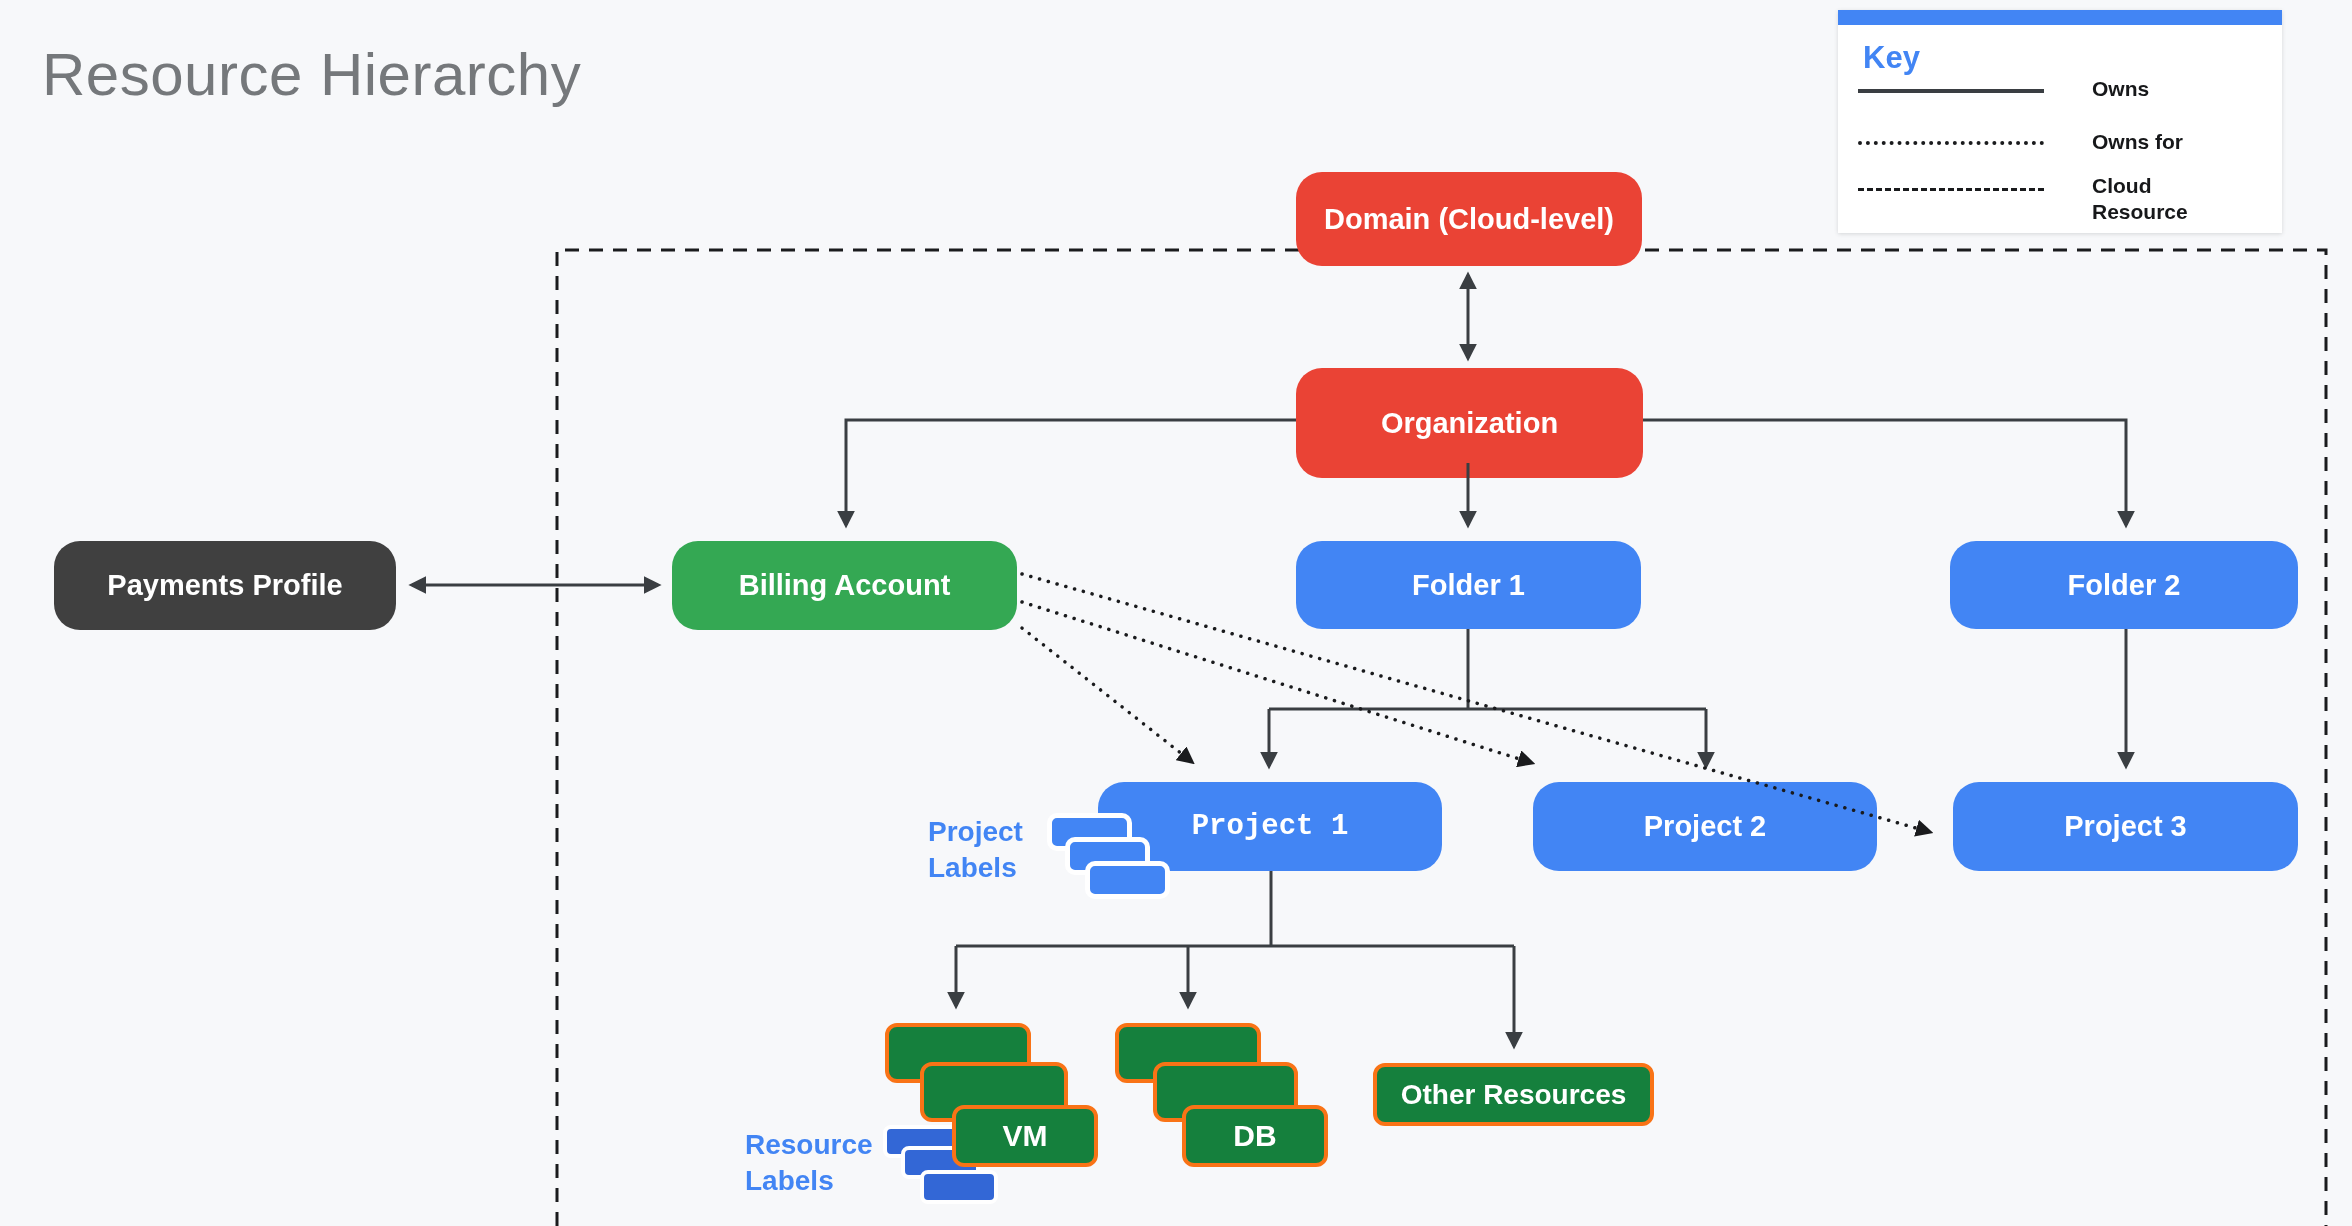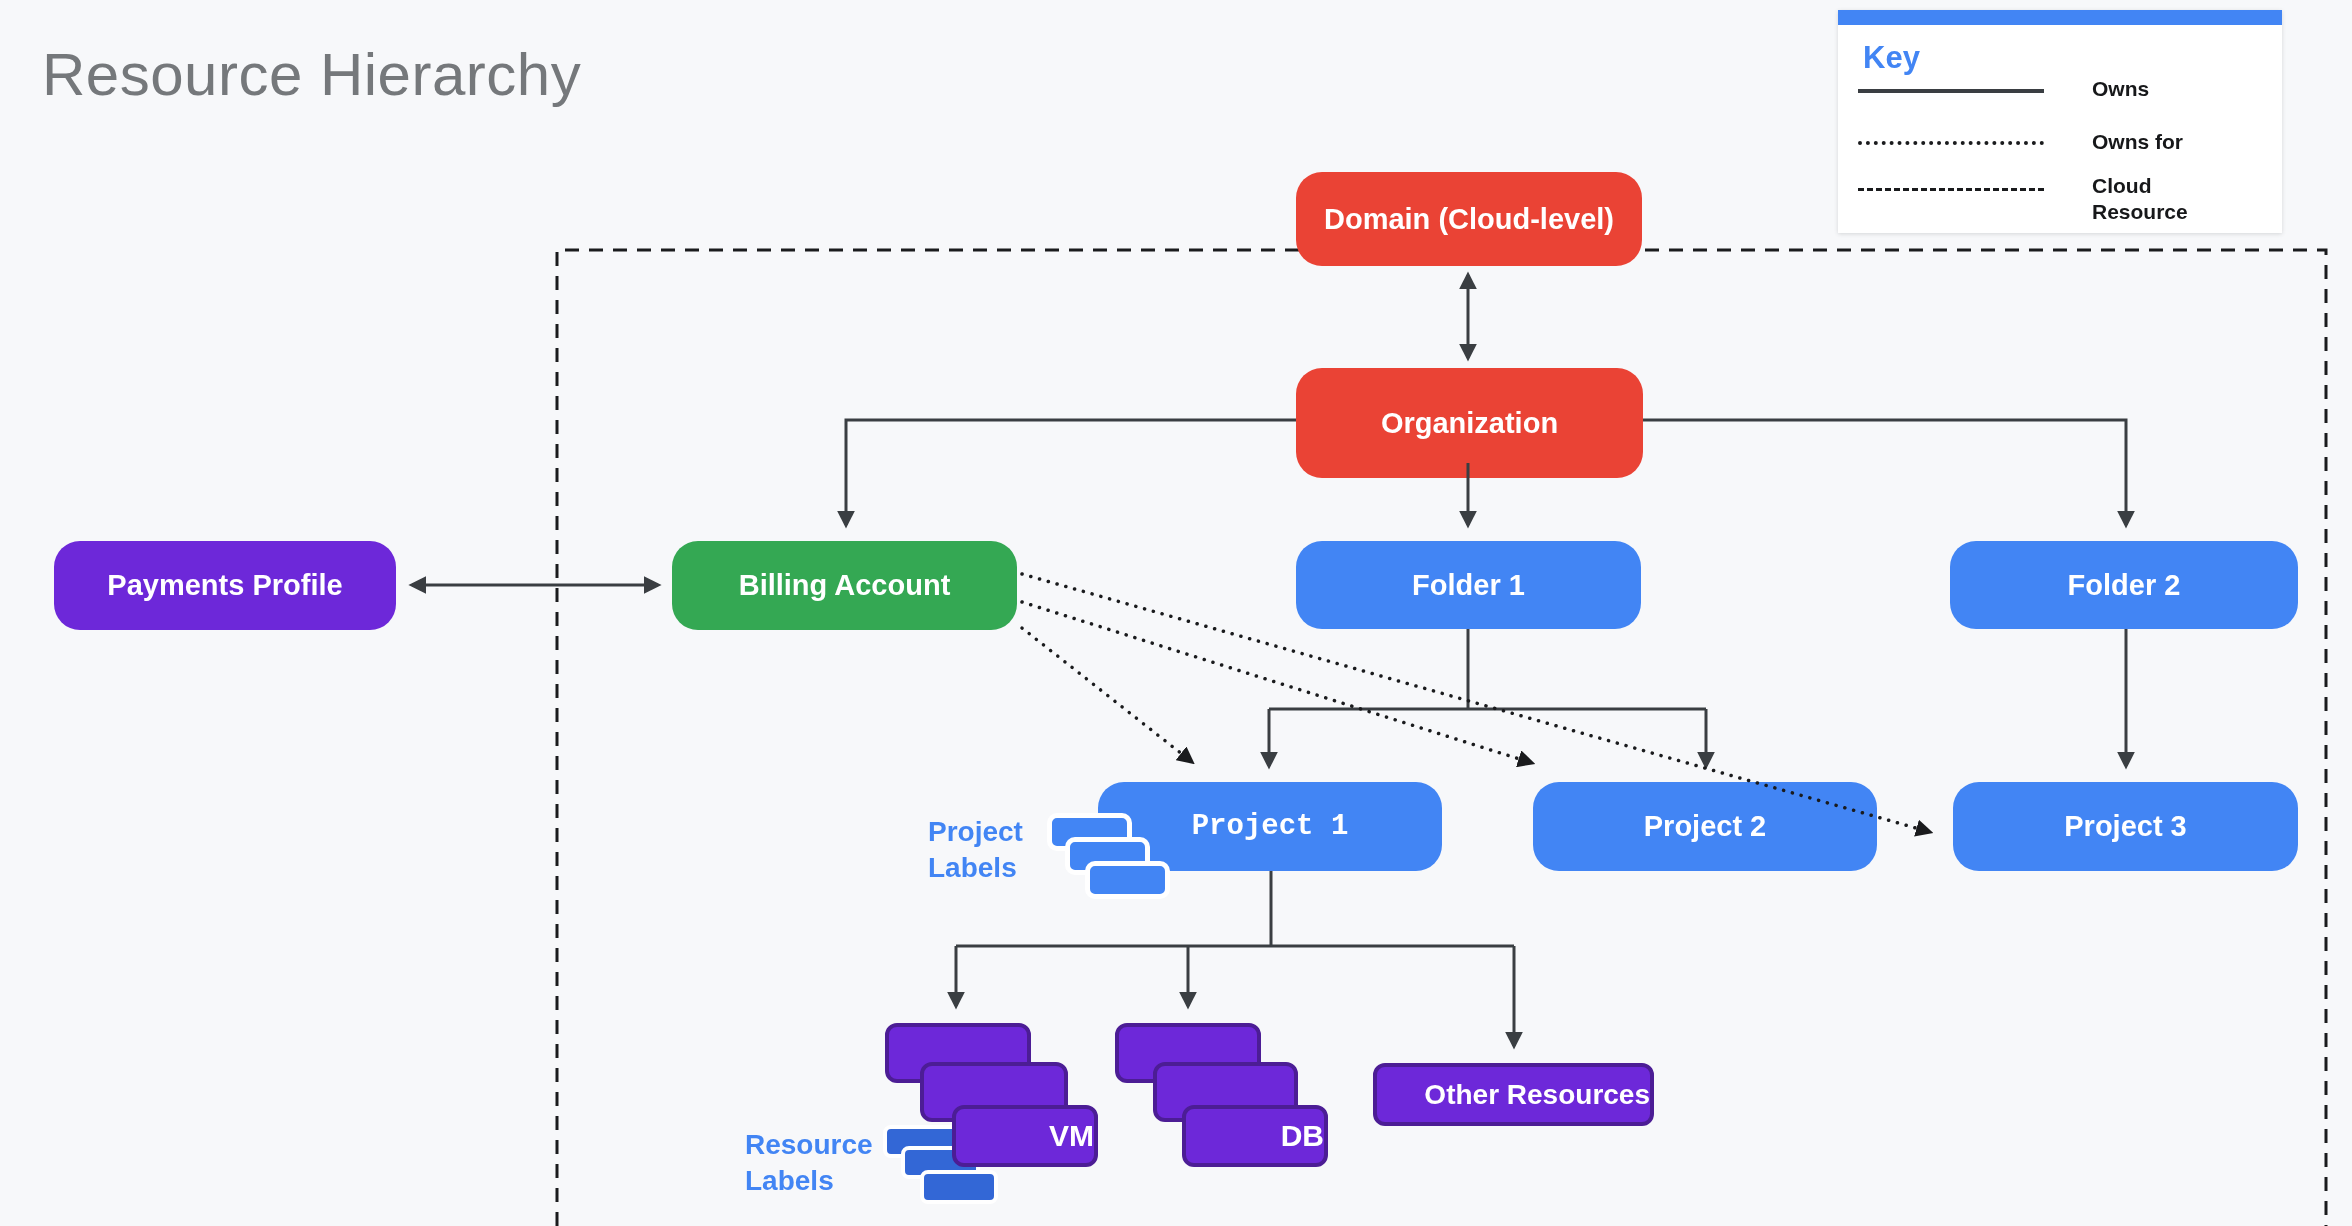--- a/index.html
+++ b/index.html
@@ -17,34 +17,34 @@
     font-size:60px;font-weight:400;color:#75787B;letter-spacing:0.5px;
   }
 
   
   .node{
     position:absolute;z-index:2;border-radius:26px;
     display:flex;align-items:center;justify-content:center;
     color:#FFFFFF;font-weight:700;font-size:29px;
   }
   .red{background:#EA4335;}
-  .yellow{background:#6d28d9;}
+  .yellow{background:#404040;}
   .green{background:#34A853;}
   .blue{background:#4285F4;}
 
   
   .card{
     position:absolute;z-index:4;box-sizing:border-box;
     background:#4285F4;border:5px solid #FFFFFF;border-radius:10px;
   }
   
   .rescard{
     position:absolute;z-index:3;box-sizing:border-box;
-    background:#6d28d9;border:4px solid #4c1d95;border-radius:12px;
-    display:flex;align-items:center;justify-content:flex-end;
+    background:#15803d;border:4px solid #f97316;border-radius:12px;
+    display:flex;align-items:center;justify-content:center;
     color:#FFFFFF;font-weight:700;font-size:30px;
   }
   .minicard{
     position:absolute;z-index:3;box-sizing:border-box;
     background:#3367D6;border:4px solid #FFFFFF;border-radius:8px;
   }
 
   .blue-label{
     position:absolute;z-index:2;
     color:#4285F4;font-weight:700;font-size:28px;line-height:36px;

